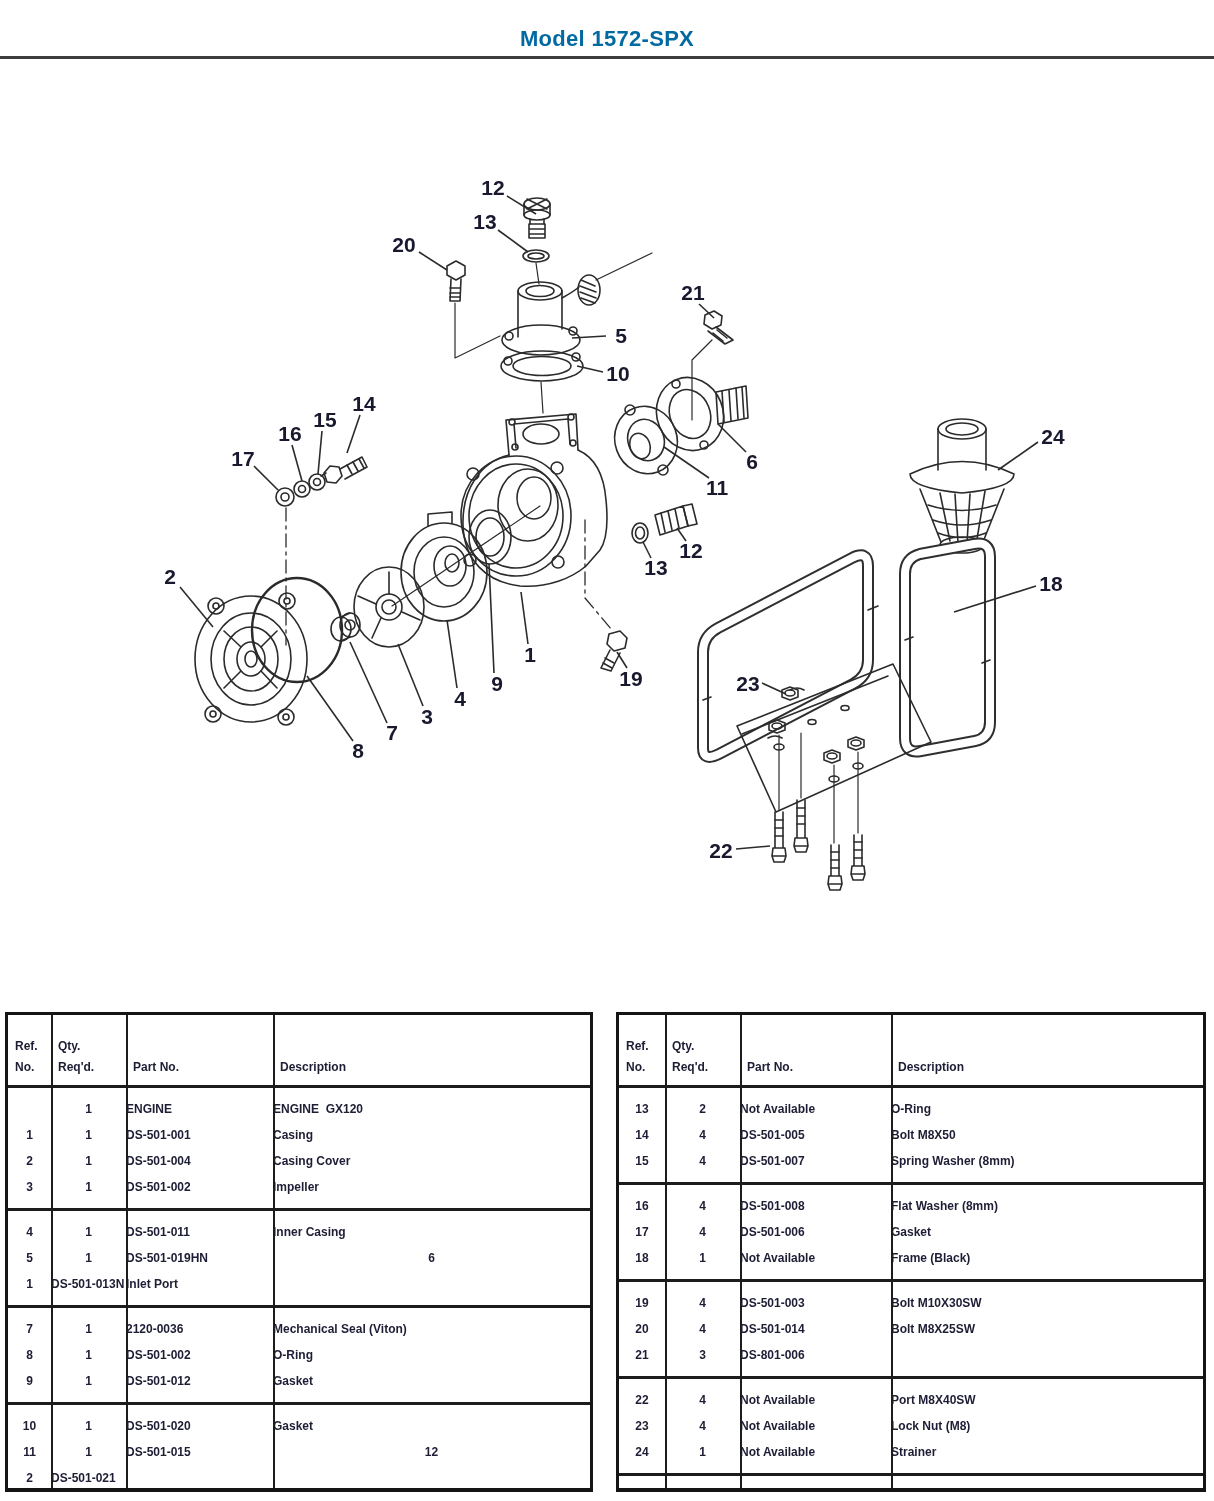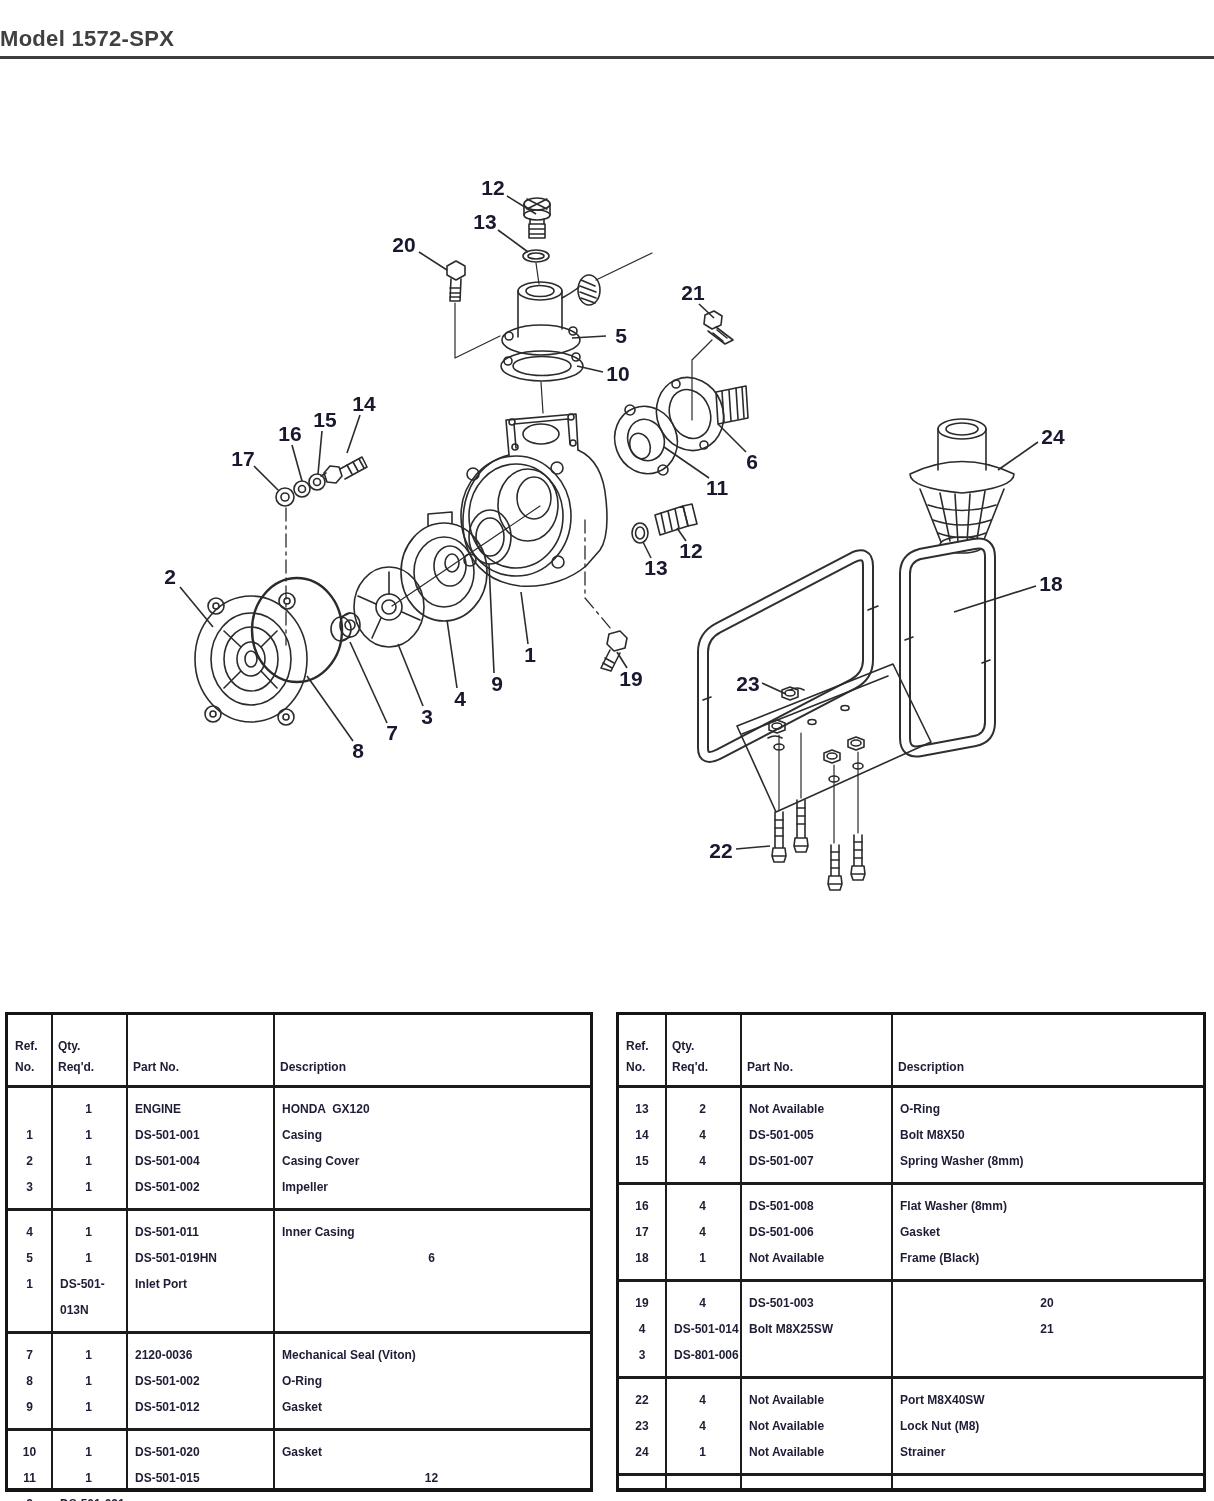--- a/index.html
+++ b/index.html
@@ -1,22 +1,22 @@
 <!DOCTYPE html>
 <html><head>
 <meta charset="utf-8">
 <style>
   html,body{margin:0;padding:0;background:#ffffff;}
   .page{
     position:relative;width:1214px;height:1501px;background:#ffffff;overflow:hidden;
     font-family:"Liberation Sans", sans-serif;color:#1d1d35;
   }
   .doc-title{
-    position:absolute;top:26px;left:0;width:100%;text-align:left;
-    font-size:22px;font-weight:bold;color:#404040;letter-spacing:.3px;
+    position:absolute;top:26px;left:0;width:100%;text-align:center;
+    font-size:22px;font-weight:bold;color:#0369a1;letter-spacing:.3px;
   }
   .title-rule{
     position:absolute;top:56px;left:0;width:100%;height:3px;background:#3d3d3d;
   }
   svg.diagram{position:absolute;top:0;left:0;}
   svg.diagram text{font:700 21px "Liberation Sans", sans-serif;fill:#18182e;}
   svg .art{stroke:#2b2b2b;fill:none;stroke-width:1.6;stroke-linecap:round;stroke-linejoin:round;}
   svg .thin{stroke-width:1.2;}
   svg .tube-dark{stroke:#2f2f2f;fill:none;stroke-width:12;}
   svg .tube-lite{stroke:#ffffff;fill:none;stroke-width:8;}
@@ -28,21 +28,21 @@
     box-sizing:border-box;font-weight:bold;font-size:12px;color:#1d1d35;
   }
   .parts-table .vline{position:absolute;top:0;bottom:0;width:2px;background:#1c1c1c;}
   .thead{display:grid;height:73px;border-bottom:3px solid #1c1c1c;box-sizing:border-box;}
   .thead .hcell{display:flex;flex-direction:column;justify-content:flex-end;
     padding:4px 4px 7px 7px;line-height:21px;}
   .tgroup{display:grid;padding:8px 0;box-sizing:border-box;}
   .tgroup + .tgroup{border-top:3px solid #1c1c1c;}
   .tgroup .cell{line-height:26px;white-space:pre-wrap;overflow:hidden;}
   .cell.c-ref,.cell.c-qty{text-align:center;}
-  .cell.c-part,.cell.c-desc{padding-left:9px;text-align:left;}
+  .cell.c-part,.cell.c-desc{text-align:left;}
   .tgroup.empty-group{min-height:26px;padding:0;}
 </style>
 </head>
 <body>
 
 <div class="page">
 
   <div class="doc-title">Model 1572-SPX</div>
   <div class="title-rule"></div>
 
@@ -342,21 +342,21 @@
           <span>Part No.</span>
         </div>
         <div class="hcell c-desc">
           <span>Description</span>
         </div>
       </div>
       <div class="tgroup" style="grid-template-columns: 43px 75px 147px 1fr;">
         <div class="cell c-ref"></div>
         <div class="cell c-qty">1</div>
         <div class="cell c-part">ENGINE</div>
-        <div class="cell c-desc">HONDA  GX120</div>
+        <div class="cell c-desc">ENGINE  GX120</div>
         <div class="cell c-ref">1</div>
         <div class="cell c-qty">1</div>
         <div class="cell c-part">DS-501-001</div>
         <div class="cell c-desc">Casing</div>
         <div class="cell c-ref">2</div>
         <div class="cell c-qty">1</div>
         <div class="cell c-part">DS-501-004</div>
         <div class="cell c-desc">Casing Cover</div>
         <div class="cell c-ref">3</div>
         <div class="cell c-qty">1</div>
@@ -449,20 +449,21 @@
         <div class="cell c-desc">Gasket</div>
         <div class="cell c-ref">18</div>
         <div class="cell c-qty">1</div>
         <div class="cell c-part">Not Available</div>
         <div class="cell c-desc">Frame (Black)</div>
       </div>
       <div class="tgroup" style="grid-template-columns: 46px 75px 151px 1fr;">
         <div class="cell c-ref">19</div>
         <div class="cell c-qty">4</div>
         <div class="cell c-part">DS-501-003</div>
+        <div class="cell c-desc">Bolt M10X30SW</div>
         <div class="cell c-ref">20</div>
         <div class="cell c-qty">4</div>
         <div class="cell c-part">DS-501-014</div>
         <div class="cell c-desc">Bolt M8X25SW</div>
         <div class="cell c-ref">21</div>
         <div class="cell c-qty">3</div>
         <div class="cell c-part">DS-801-006</div>
       </div>
       <div class="tgroup" style="grid-template-columns: 46px 75px 151px 1fr;">
         <div class="cell c-ref">22</div>

